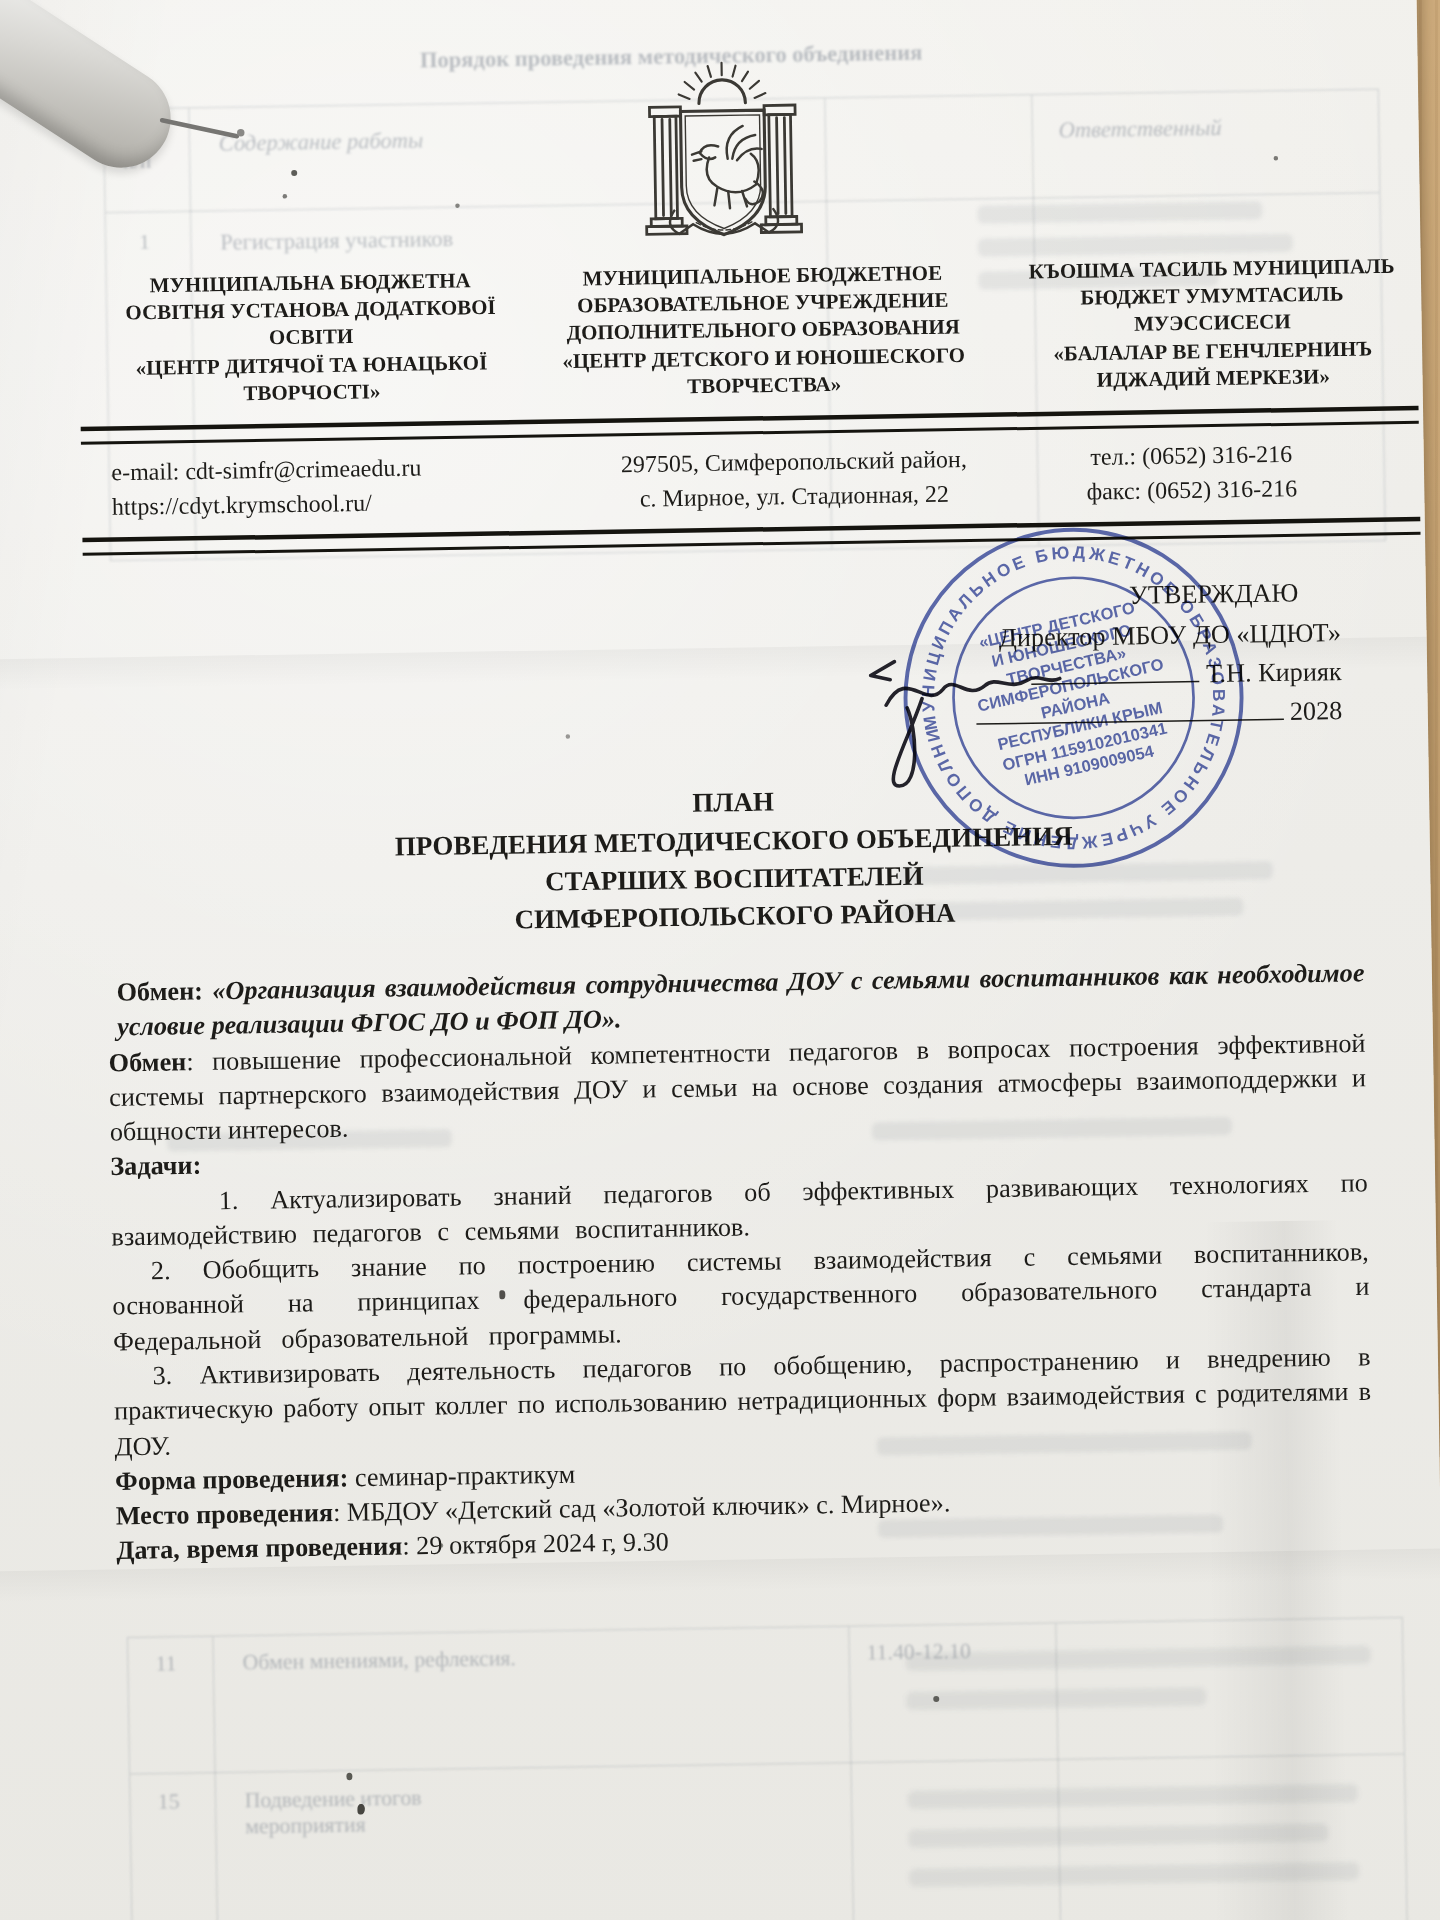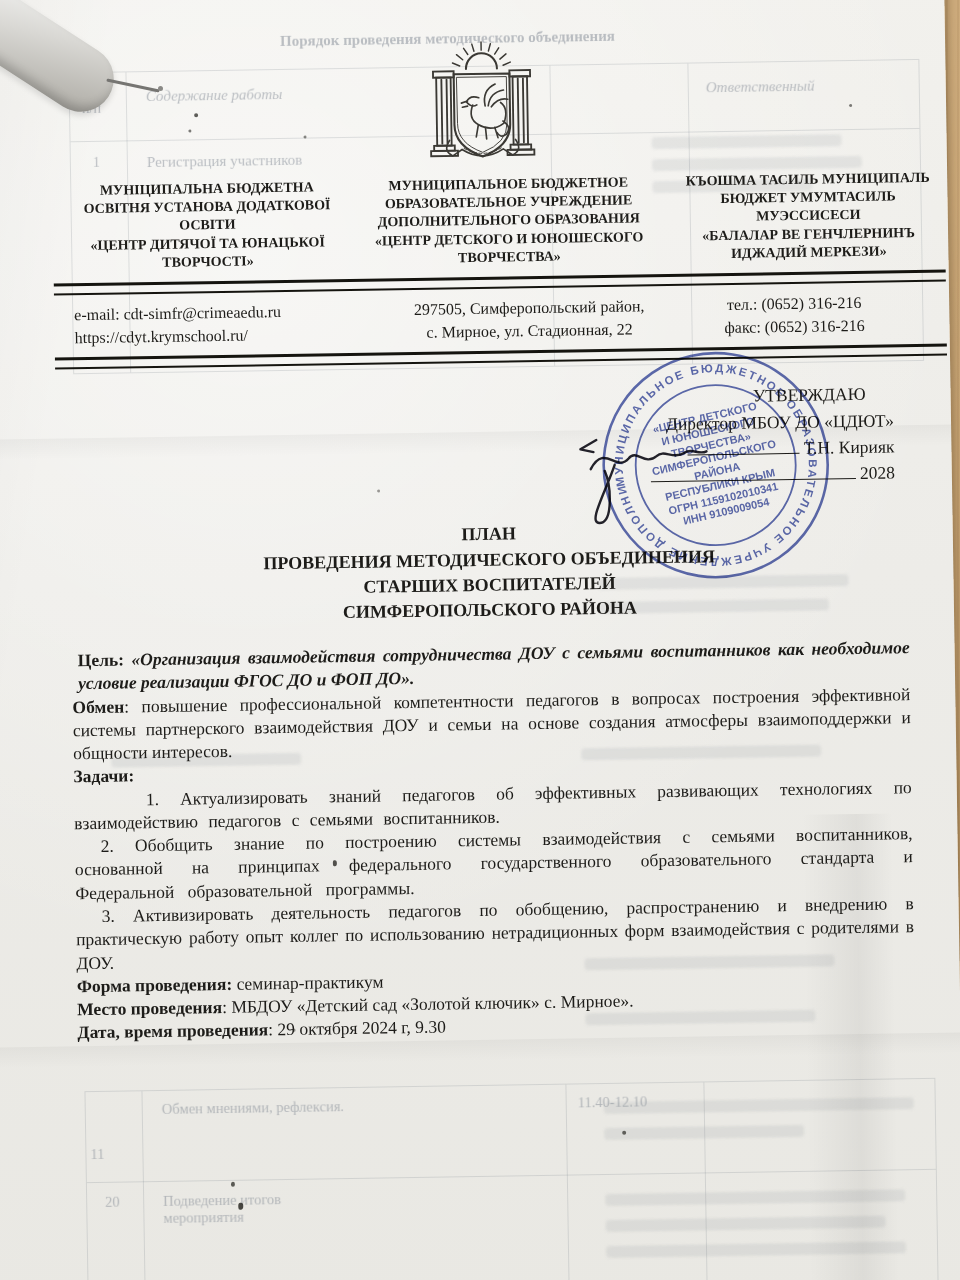--- a/index.html
+++ b/index.html
@@ -111,24 +111,24 @@
   <div class="bleed-stripe" style="left:150px;top:770px;width:190px;height:12px;"></div>
   <div class="bleed-stripe" style="left:620px;top:770px;width:240px;height:12px;"></div>
   <div class="bleed-stripe" style="left:620px;top:980px;width:250px;height:12px;"></div>
   <div class="bleed-stripe" style="left:620px;top:1035px;width:230px;height:12px;"></div>
 
   <div class="bleed bleed-box" style="left:118px;right:26px;top:1105px;height:225px;font-size:14.5px;">
     <div style="position:absolute;left:56px;top:0;bottom:0;border-left:1px solid rgba(110,118,130,.20);"></div>
     <div style="position:absolute;left:480px;top:0;bottom:0;border-left:1px solid rgba(110,118,130,.20);"></div>
     <div style="position:absolute;left:618px;top:0;bottom:0;border-left:1px solid rgba(110,118,130,.20);"></div>
     <div style="position:absolute;left:0;right:0;top:90px;border-top:1px solid rgba(110,118,130,.20);"></div>
-    <div style="position:absolute;left:4px;top:10px;margin-top:44px;">11</div>
+    <div style="position:absolute;left:18px;top:10px;">11</div>
     <div style="position:absolute;left:76px;top:10px;">Обмен мнениями, рефлексия.</div>
     <div style="position:absolute;left:492px;top:10px;">11.40-12.10</div>
-    <div style="position:absolute;left:18px;top:102px;">20</div>
+    <div style="position:absolute;left:18px;top:102px;">15</div>
     <div class="preline" style="position:absolute;left:76px;top:102px;">Подведение итогов
 мероприятия</div>
     <div class="bleed-stripe" style="left:518px;top:18px;width:310px;height:12px;"></div>
     <div class="bleed-stripe" style="left:518px;top:44px;width:200px;height:12px;"></div>
     <div class="bleed-stripe" style="left:518px;top:110px;width:300px;height:12px;"></div>
     <div class="bleed-stripe" style="left:518px;top:136px;width:280px;height:12px;"></div>
     <div class="bleed-stripe" style="left:518px;top:162px;width:300px;height:12px;"></div>
   </div>
 
   <div class="crease-h" style="top:452px;"></div>
@@ -235,21 +235,21 @@
         <path d="M48,46 C38,74 20,104 32,104 C46,104 44,66 38,52"></path>
       </svg>
     </div>
 
     <div class="doc-title preline">ПЛАН
 ПРОВЕДЕНИЯ МЕТОДИЧЕСКОГО ОБЪЕДИНЕНИЯ
 СТАРШИХ ВОСПИТАТЕЛЕЙ
 СИМФЕРОПОЛЬСКОГО РАЙОНА</div>
 
     <div class="body-text">
-      <p class="p tema"><b>Цель:</b><span> «Организация взаимодействия сотрудничества ДОУ с семьями воспитанников как необходимое условие реализации ФГОС ДО и ФОП ДО».</span></p>
+      <p class="p tema"><b>Обмен:</b><span> «Организация взаимодействия сотрудничества ДОУ с семьями воспитанников как необходимое условие реализации ФГОС ДО и ФОП ДО».</span></p>
       <p class="p"><span class="lbl">Обмен</span><span>: повышение профессиональной компетентности педагогов в вопросах построения эффективной системы партнерского взаимодействия ДОУ и семьи на основе создания атмосферы взаимоподдержки и общности интересов.</span></p>
       <p class="p lbl">Задачи:</p>
       <p class="p task1">1.  Актуализировать знаний педагогов об эффективных развивающих технологиях по взаимодействию педагогов с семьями воспитанников.</p>
       <p class="p task2">2. Обобщить знание по построению системы взаимодействия с семьями воспитанников, основанной на принципах федерального государственного образовательного стандарта и Федеральной образовательной программы.</p>
       <p class="p task3">3. Активизировать деятельность педагогов по обобщению, распространению и внедрению в практическую работу опыт коллег по использованию нетрадиционных форм взаимодействия с родителями в ДОУ.</p>
       <p class="p"><span class="lbl">Форма проведения:</span><span> семинар-практикум</span></p>
       <p class="p"><span class="lbl">Место проведения</span><span>: МБДОУ «Детский сад «Золотой ключик» с. Мирное».</span></p>
       <p class="p"><span class="lbl">Дата, время проведения</span><span>: 29 октября 2024 г, 9.30</span></p>
     </div>
   </div>

